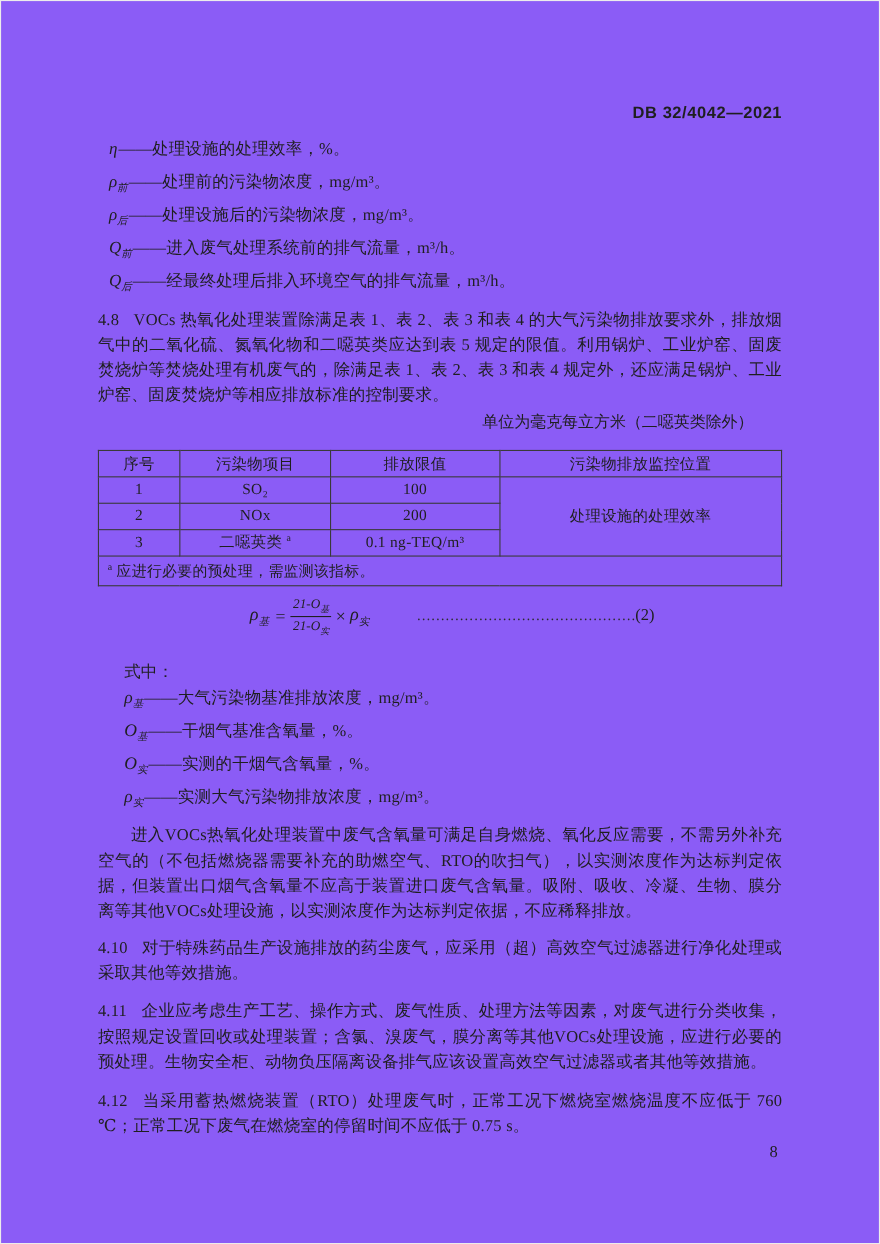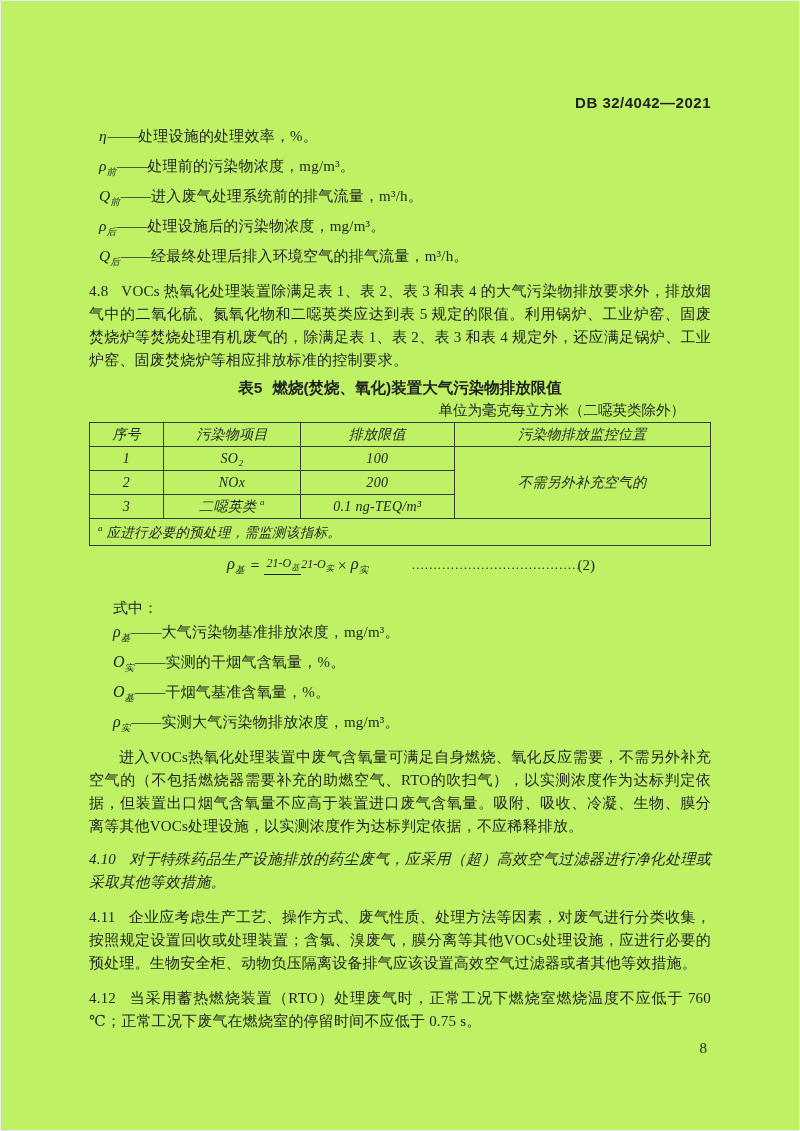--- a/index.html
+++ b/index.html
@@ -8,21 +8,21 @@
     font-family:"Liberation Serif","DejaVu Serif",serif;
     color:#1f1f1f;
     overflow:hidden;
   }
   .page {
     position:relative;
     width:800px; height:1131px;
     box-sizing:border-box;
     padding:93px 88px 0 88px;
     border:1px solid #ececec;
-    background:#bef264;
+    background:#8b5cf6;
   }
   
   .doc-code {
     text-align:right;
     font-family:"Liberation Sans","DejaVu Sans",sans-serif;
     font-weight:600;
     font-size:15px;
     letter-spacing:0.5px;
     line-height:17px;
   }
@@ -43,21 +43,21 @@
   
   .para {
     margin:0;
     font-size:15px;
     line-height:23px;
     text-align:justify;
     letter-spacing:0.2px;
   }
   .sec-no { margin-right:13px; }
   .mt6  { margin-top:6px; }
-  .mt10 { margin-top:10px;font-style:italic; }
+  .mt10 { margin-top:10px; }
   .mt12 { margin-top:12px; }
   .mt14 { margin-top:14px; }
   .indent { text-indent:2em; }
   
   .tbl-title {
     margin-top:6px;
     text-align:center;
     font-weight:bold;
     font-size:15.5px;
     line-height:20px;
@@ -66,24 +66,23 @@
   .tbl-title .gap { display:inline-block; width:10px; }
   .unit-note {
     margin-top:3px;
     text-align:right;
     padding-right:26px;
     font-size:14.5px;
     line-height:19px;
   }
   table.tbl5 {
     width:100%;
-    margin-top:2px;
+    margin-top:15px;
     border-collapse:collapse;
     table-layout:fixed;
-    font-style:italic;
   }
   .tbl5 th, .tbl5 td {
     border:1px solid #3a3a3a;
     font-size:14px;
     font-weight:normal;
     text-align:center;
     vertical-align:middle;
     height:23px;
     padding:0 4px;
     letter-spacing:0.3px;
@@ -100,21 +99,21 @@
     display:flex;
     align-items:center;
     margin:9px 116px 0 138px;
     font-size:16px;
     line-height:1.1;
   }
   .f-sym i { font-style:italic; font-size:16.5px; }
   .f-eq { margin:0 5px; }
   .frac {
     display:inline-flex;
-    flex-direction:row;
+    flex-direction:column;
     align-items:center;
     font-size:12px;
     font-style:italic;
     line-height:1.2;
   }
   .frac .num { border-bottom:1px solid #1f1f1f; padding:0 2px 1px 2px; }
   .frac .den { padding-top:1px; }
   .frac sub { font-size:8px; font-style:italic; }
   .f-times { margin:0 4px; }
   .f-dots {
@@ -151,35 +150,32 @@
   <div class="doc-code">DB 32/4042—2021</div>
 
   <div class="top-defs">
     <div class="def-line">
       <span class="sym"><i>η</i><sub></sub></span><span class="def-desc">——处理设施的处理效率，%。</span>
     </div>
     <div class="def-line">
       <span class="sym"><i>ρ</i><sub>前</sub></span><span class="def-desc">——处理前的污染物浓度，mg/m³。</span>
     </div>
     <div class="def-line">
+      <span class="sym"><i>ρ</i><sub>后</sub></span><span class="def-desc">——处理设施后的污染物浓度，mg/m³。</span>
+    </div>
+    <div class="def-line">
       <span class="sym"><i>Q</i><sub>前</sub></span><span class="def-desc">——进入废气处理系统前的排气流量，m³/h。</span>
     </div>
     <div class="def-line">
-      <span class="sym"><i>ρ</i><sub>后</sub></span><span class="def-desc">——处理设施后的污染物浓度，mg/m³。</span>
-    </div>
-    <div class="def-line">
       <span class="sym"><i>Q</i><sub>后</sub></span><span class="def-desc">——经最终处理后排入环境空气的排气流量，m³/h。</span>
     </div>
   </div>
 
   <p class="para mt6"><span class="sec-no">4.8</span><span>VOCs 热氧化处理装置除满足表 1、表 2、表 3 和表 4 的大气污染物排放要求外，排放烟气中的二氧化硫、氮氧化物和二噁英类应达到表 5 规定的限值。利用锅炉、工业炉窑、固废焚烧炉等焚烧处理有机废气的，除满足表 1、表 2、表 3 和表 4 规定外，还应满足锅炉、工业炉窑、固废焚烧炉等相应排放标准的控制要求。</span></p>
 
-  <div class="tbl-title">
-    <span>表5</span><span class="gap"></span><span>燃烧(焚烧、氧化)装置大气污染物排放限值</span>
-  </div>
 
   <div class="unit-note">单位为毫克每立方米（二噁英类除外）</div>
 
   <table class="tbl5">
     <colgroup>
       <col style="width:11.9%">
         <col style="width:22.1%">
         <col style="width:24.7%">
         <col style="width:41.3%">
     </colgroup>
@@ -189,21 +185,21 @@
         <th>污染物项目</th>
         <th>排放限值</th>
         <th>污染物排放监控位置</th>
       </tr>
     </thead>
     <tbody>
       <tr>
         <td>1</td>
         <td>SO₂</td>
         <td>100</td>
-        <td rowspan="3">不需另外补充空气的</td>
+        <td rowspan="3">处理设施的处理效率</td>
       </tr>
       <tr>
         <td>2</td>
         <td>NOx</td>
         <td>200</td>
       </tr>
       <tr>
         <td>3</td>
         <td><span>二噁英类</span> <sup>a</sup></td>
         <td>0.1 ng-TEQ/m³</td>
@@ -228,26 +224,26 @@
     <span class="f-no">(2)</span>
   </div>
 
   <div class="where-label">式中：</div>
 
   <div class="f-defs">
     <div class="def-line">
       <span class="sym f-sym"><i>ρ</i><sub>基</sub></span><span class="def-desc">——大气污染物基准排放浓度，mg/m³。</span>
     </div>
     <div class="def-line">
+      <span class="sym f-sym"><i>O</i><sub>基</sub></span><span class="def-desc">——干烟气基准含氧量，%。</span>
+    </div>
+    <div class="def-line">
       <span class="sym f-sym"><i>O</i><sub>实</sub></span><span class="def-desc">——实测的干烟气含氧量，%。</span>
     </div>
     <div class="def-line">
-      <span class="sym f-sym"><i>O</i><sub>基</sub></span><span class="def-desc">——干烟气基准含氧量，%。</span>
-    </div>
-    <div class="def-line">
       <span class="sym f-sym"><i>ρ</i><sub>实</sub></span><span class="def-desc">——实测大气污染物排放浓度，mg/m³。</span>
     </div>
   </div>
 
   <p class="para indent mt6">进入VOCs热氧化处理装置中废气含氧量可满足自身燃烧、氧化反应需要，不需另外补充空气的（不包括燃烧器需要补充的助燃空气、RTO的吹扫气），以实测浓度作为达标判定依据，但装置出口烟气含氧量不应高于装置进口废气含氧量。吸附、吸收、冷凝、生物、膜分离等其他VOCs处理设施，以实测浓度作为达标判定依据，不应稀释排放。</p>
 
   <p class="para mt10"><span class="sec-no">4.10</span><span>对于特殊药品生产设施排放的药尘废气，应采用（超）高效空气过滤器进行净化处理或采取其他等效措施。</span></p>
 
   <p class="para mt12"><span class="sec-no">4.11</span><span>企业应考虑生产工艺、操作方式、废气性质、处理方法等因素，对废气进行分类收集，按照规定设置回收或处理装置；含氯、溴废气，膜分离等其他VOCs处理设施，应进行必要的预处理。生物安全柜、动物负压隔离设备排气应该设置高效空气过滤器或者其他等效措施。</span></p>
 

